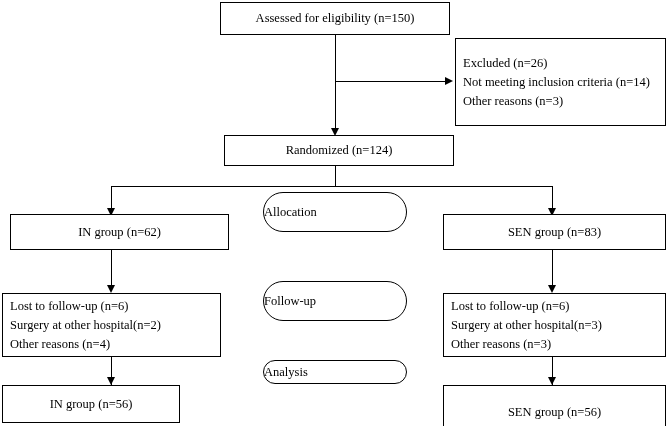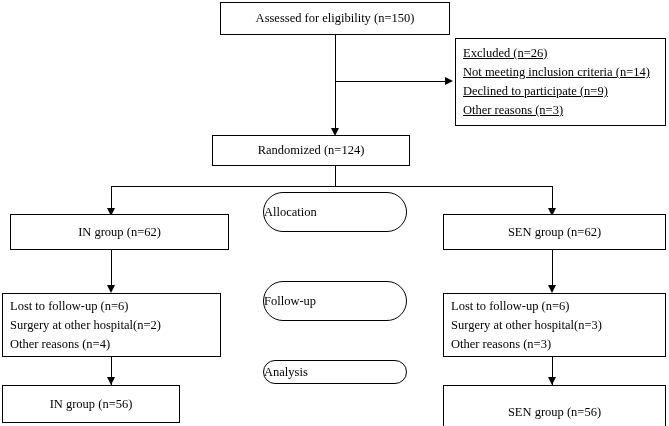--- a/index.html
+++ b/index.html
@@ -90,48 +90,47 @@
   <div class="box center-text" style="left:220px; top:2px; width:230px; height:33px;">
     <span>Assessed for eligibility (n=150)</span>
   </div>
 
   <div class="vline" style="left:335px; top:35px; height:96px;"></div>
   <div class="arrow-down" style="left:330.5px; top:128px;"></div>
 
   <div class="hline" style="left:335px; top:81px; width:111px;"></div>
   <div class="arrow-right" style="left:445px; top:76.5px;"></div>
 
-  <div class="box list-text" style="left:455px; top:38px; width:211px; height:88px;text-decoration:underline;">
+  <div class="box list-text" style="left:455px; top:38px; width:211px; height:88px;">
     <span class="line">Excluded (n=26)</span>
     <span class="line">Not meeting inclusion criteria (n=14)</span>
-    <span class="line">Declined to participate (n=9)</span>
     <span class="line">Other reasons (n=3)</span>
   </div>
 
-  <div class="box center-text" style="left:212px; top:135px; width:198px; height:31px;">
+  <div class="box center-text" style="left:224px; top:135px; width:230px; height:31px;">
     <span>Randomized (n=124)</span>
   </div>
 
   <div class="vline" style="left:335px; top:166px; height:21px;"></div>
   <div class="hline" style="left:111px; top:186px; width:441px;"></div>
   <div class="vline" style="left:111px; top:186px; height:25px;"></div>
   <div class="arrow-down" style="left:106.5px; top:208px;"></div>
   <div class="vline" style="left:552px; top:186px; height:25px;"></div>
   <div class="arrow-down" style="left:547.5px; top:208px;"></div>
 
   <div class="stadium" style="left:263px; top:192px; width:144px; height:40px;">
     <span>Allocation</span>
   </div>
 
   <div class="box center-text" style="left:2px; top:214px; width:219px; height:36px;margin-left:8px;">
     <span>IN group (n=62)</span>
   </div>
 
   <div class="box center-text" style="left:443px; top:214px; width:223px; height:36px;">
-    <span>SEN group (n=62)</span>
+    <span>SEN group (n=83)</span>
   </div>
 
   <div class="vline" style="left:111px; top:250px; height:38px;"></div>
   <div class="arrow-down" style="left:106.5px; top:285px;"></div>
 
   <div class="vline" style="left:552px; top:250px; height:38px;"></div>
   <div class="arrow-down" style="left:547.5px; top:285px;"></div>
 
   <div class="stadium" style="left:263px; top:281px; width:144px; height:40px;">
     <span>Follow-up</span>

